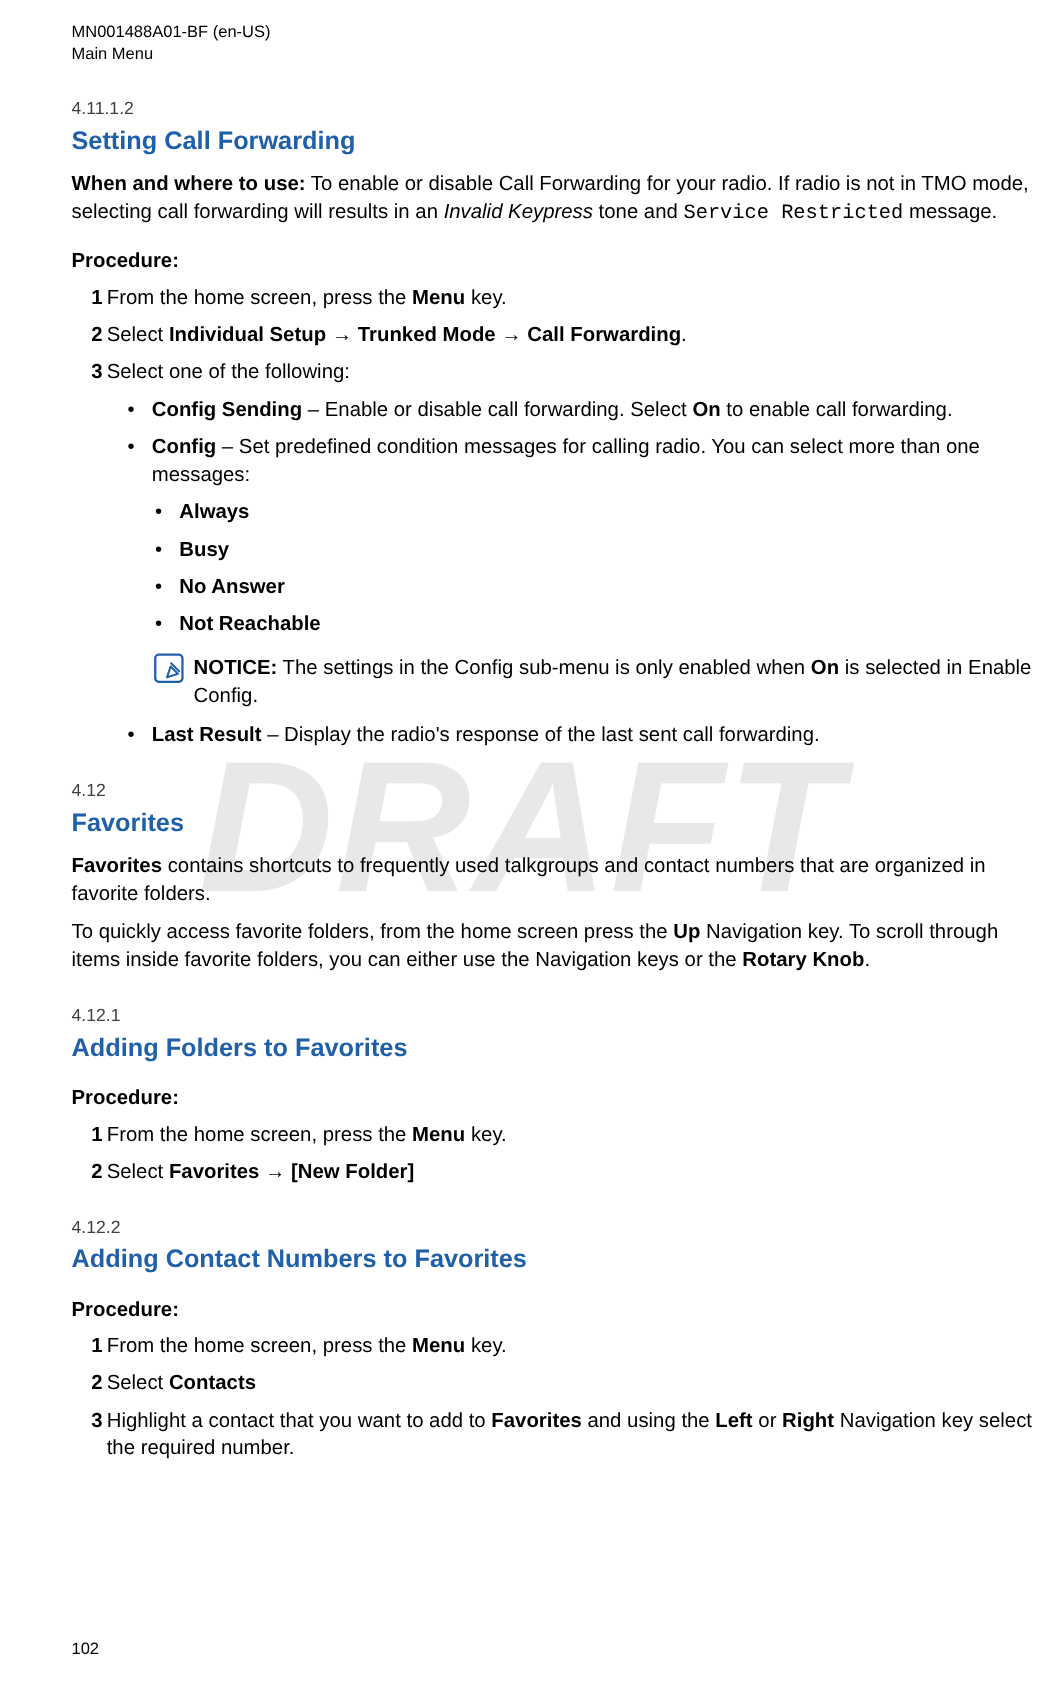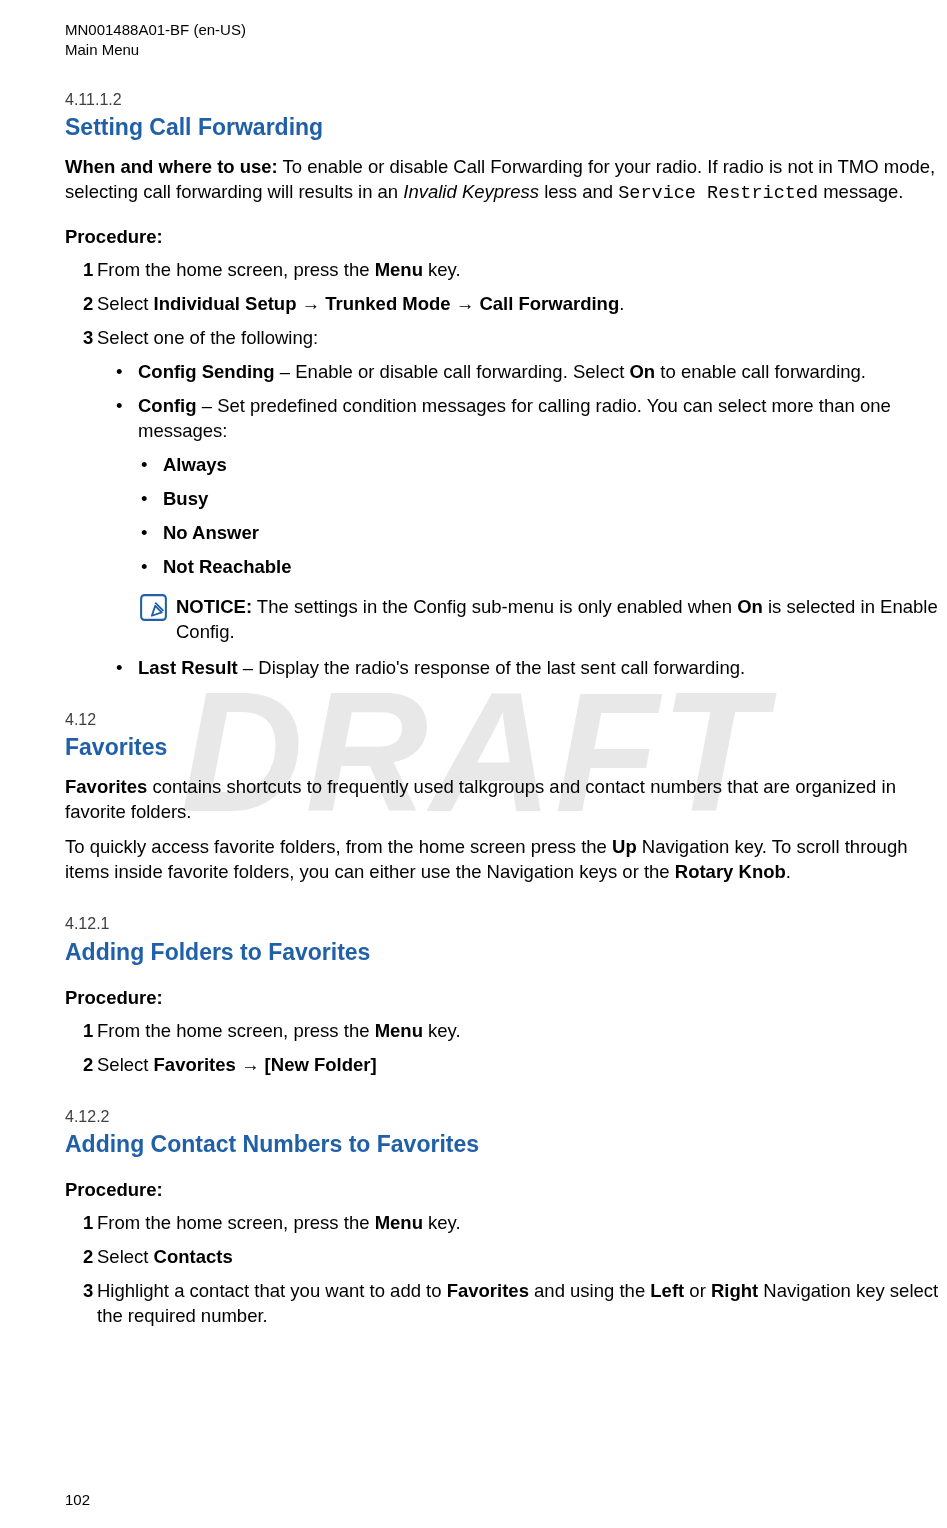--- a/index.html
+++ b/index.html
@@ -110,21 +110,21 @@
 
 <div class="content">
 
   <div class="header-line">MN001488A01-BF (en-US)</div>
   <div class="header-line">Main Menu</div>
 
   <div class="section-num">4.11.1.2</div>
   <div class="section-title">Setting Call Forwarding</div>
 
   <p>
-    <span class="bold">When and where to use:</span><span> To enable or disable Call Forwarding for your radio. If radio is not in TMO mode, selecting call forwarding will results in an </span><span class="italic">Invalid Keypress</span><span> less and </span><span class="mono">Service Restricted</span><span> message.</span>
+    <span class="bold">When and where to use:</span><span> To enable or disable Call Forwarding for your radio. If radio is not in TMO mode, selecting call forwarding will results in an </span><span class="italic">Invalid Keypress</span><span> tone and </span><span class="mono">Service Restricted</span><span> message.</span>
   </p>
 
   <div class="proc-label">Procedure:</div>
 
   <div class="ol-row">
     <div class="num">1</div>
     <div class="txt">
       <span>From the home screen, press the </span><span class="bold">Menu</span><span> key.</span>
     </div>
   </div>

